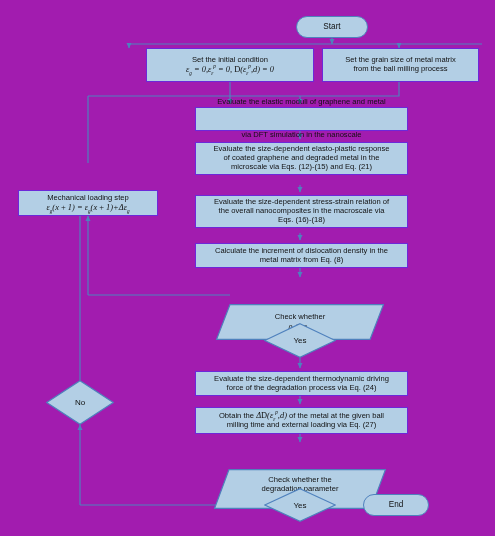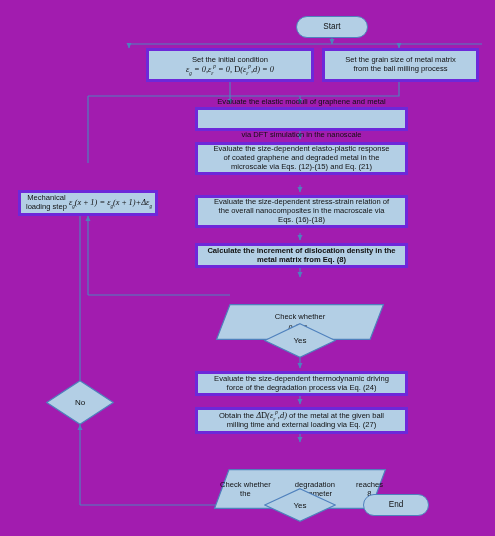--- a/index.html
+++ b/index.html
@@ -29,21 +29,21 @@
     display: flex;
     align-items: center;
     justify-content: center;
     text-align: center;
     color: #101010;
     line-height: 1.18;
     z-index: 2;
   }
   .rect {
     background: #b3cfe5;
-    border: 3px solid #6d28d9;
+    border: 1px solid #6d28d9;
     font-size: 7.6px;
     padding: 1px 3px;
   }
   .terminal {
     background: #b3cfe5;
     border: 1px solid #4f81bd;
     border-radius: 14px;
     font-size: 8.2px;
   }
   .para-wrap {
@@ -164,21 +164,21 @@
     <span class="ln">of coated graphene and degraded metal in the</span>
     <span class="ln">microscale via Eqs. (12)-(15) and Eq. (21)</span>
   </div>
 
   <div class="node rect" style="left:195px; top:195px; width:213px; height:33px; flex-direction:column;">
     <span class="ln">Evaluate the size-dependent stress-strain relation of</span>
     <span class="ln">the overall nanocomposites in the macroscale via</span>
     <span class="ln">Eqs. (16)-(18)</span>
   </div>
 
-  <div class="node rect" style="left:195px; top:243px; width:213px; height:25px; flex-direction:column;font-weight:bold;">
+  <div class="node rect" style="left:195px; top:243px; width:213px; height:25px; flex-direction:column;">
     <span class="ln">Calculate the increment of dislocation density in the</span>
     <span class="ln">metal matrix from Eq. (8)</span>
   </div>
 
   <div class="para-wrap" style="left:216px; top:277px; width:168px; height:36px;">
     <svg width="168" height="36" viewBox="0 0 168 36" xmlns="http://www.w3.org/2000/svg">
       <polygon points="14,0.6 167.4,0.6 154,35.4 0.6,35.4" fill="#b3cfe5" stroke="#4f81bd" stroke-width="1.2"></polygon>
     </svg>
     <div class="para-label" style="flex-direction:column;">
       <span class="ln">Check whether</span>
@@ -204,21 +204,21 @@
       <span class="eq">Δ<span class="up">D</span>(ε<sub>ε</sub><sup>p</sup>,<i>d</i>)</span>
       <span>of the metal at the given ball</span>
     </span>
     <span class="ln">milling time and external loading via Eq. (27)</span>
   </div>
 
   <div class="para-wrap" style="left:214px; top:442px; width:172px; height:40px;">
     <svg width="172" height="40" viewBox="0 0 172 40" xmlns="http://www.w3.org/2000/svg">
       <polygon points="15,0.6 171.4,0.6 157,39.4 0.6,39.4" fill="#b3cfe5" stroke="#4f81bd" stroke-width="1.2"></polygon>
     </svg>
-    <div class="para-label" style="">
+    <div class="para-label" style="flex-direction:column;">
       <span class="ln">Check whether the</span>
       <span class="ln">degradation parameter</span>
       <span class="ln">reaches 8</span>
     </div>
   </div>
 
   <div class="dia-wrap" style="left:264px; top:488px; width:72px; height:34px;">
     <svg width="72" height="34" viewBox="0 0 72 34" xmlns="http://www.w3.org/2000/svg">
       <polygon points="36,0.7 71.3,17 36,33.3 0.7,17" fill="#b3cfe5" stroke="#4f81bd" stroke-width="1.2"></polygon>
     </svg>
@@ -229,18 +229,18 @@
     <span>End</span>
   </div>
 
   <div class="dia-wrap" style="left:46px; top:380px; width:68px; height:45px;">
     <svg width="68" height="45" viewBox="0 0 68 45" xmlns="http://www.w3.org/2000/svg">
       <polygon points="34,0.7 67.3,22.5 34,44.3 0.7,22.5" fill="#b3cfe5" stroke="#4f81bd" stroke-width="1.2"></polygon>
     </svg>
     <div class="dia-label">No</div>
   </div>
 
-  <div class="node rect" style="left:18px; top:190px; width:140px; height:26px; flex-direction:row;">
+  <div class="node rect" style="left:18px; top:190px; width:140px; height:26px; flex-direction:column;">
     <span class="ln">Mechanical loading step</span>
     <span class="eq">ε<sub>g</sub>(<i>x</i> + 1) = ε<sub>g</sub>(<i>x</i> + 1)+Δε<sub>g</sub></span>
   </div>
 
 </div>
 
 </body></html>

